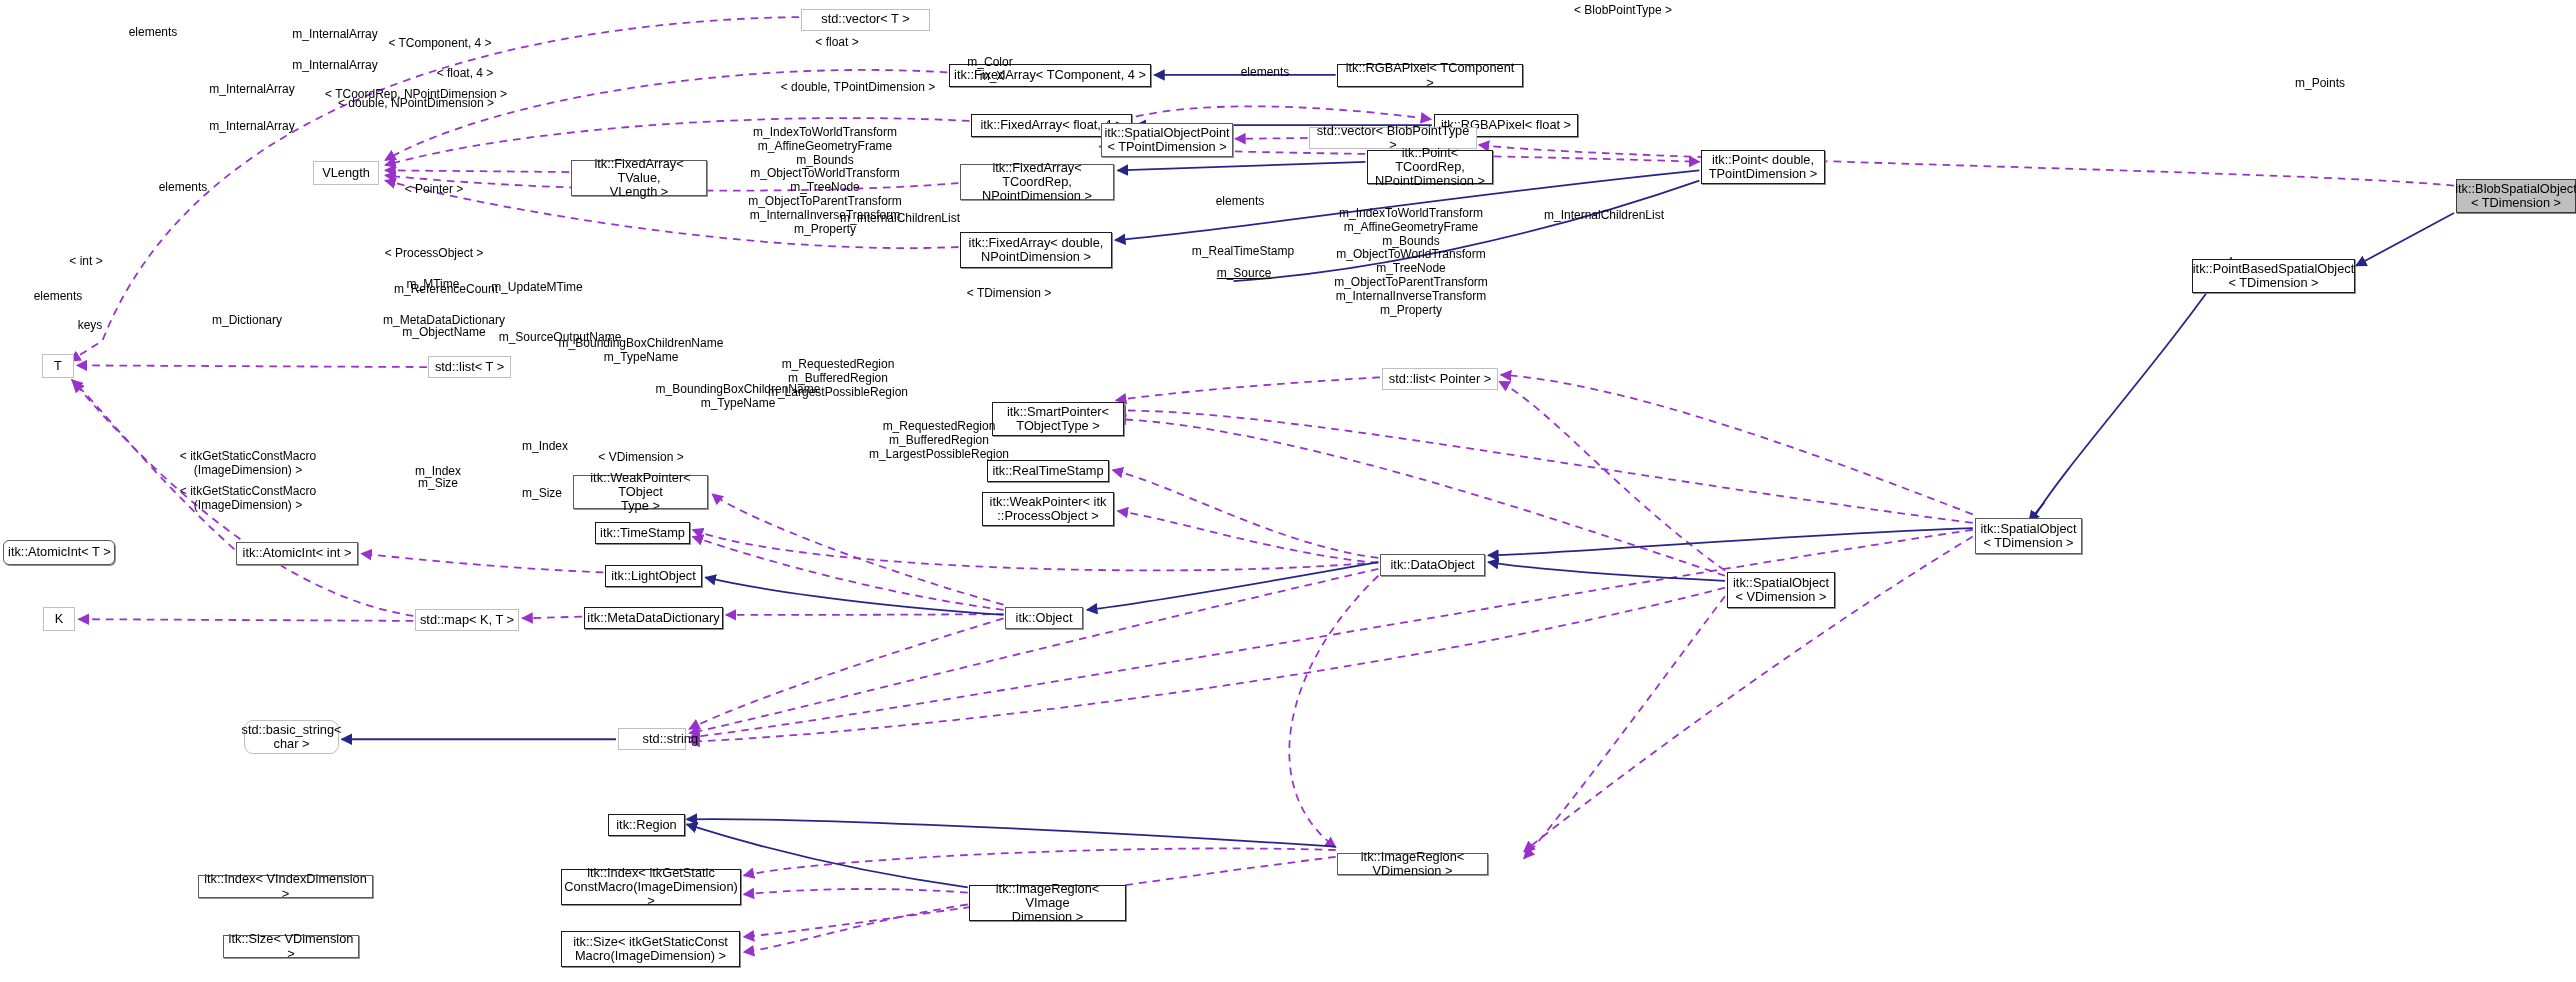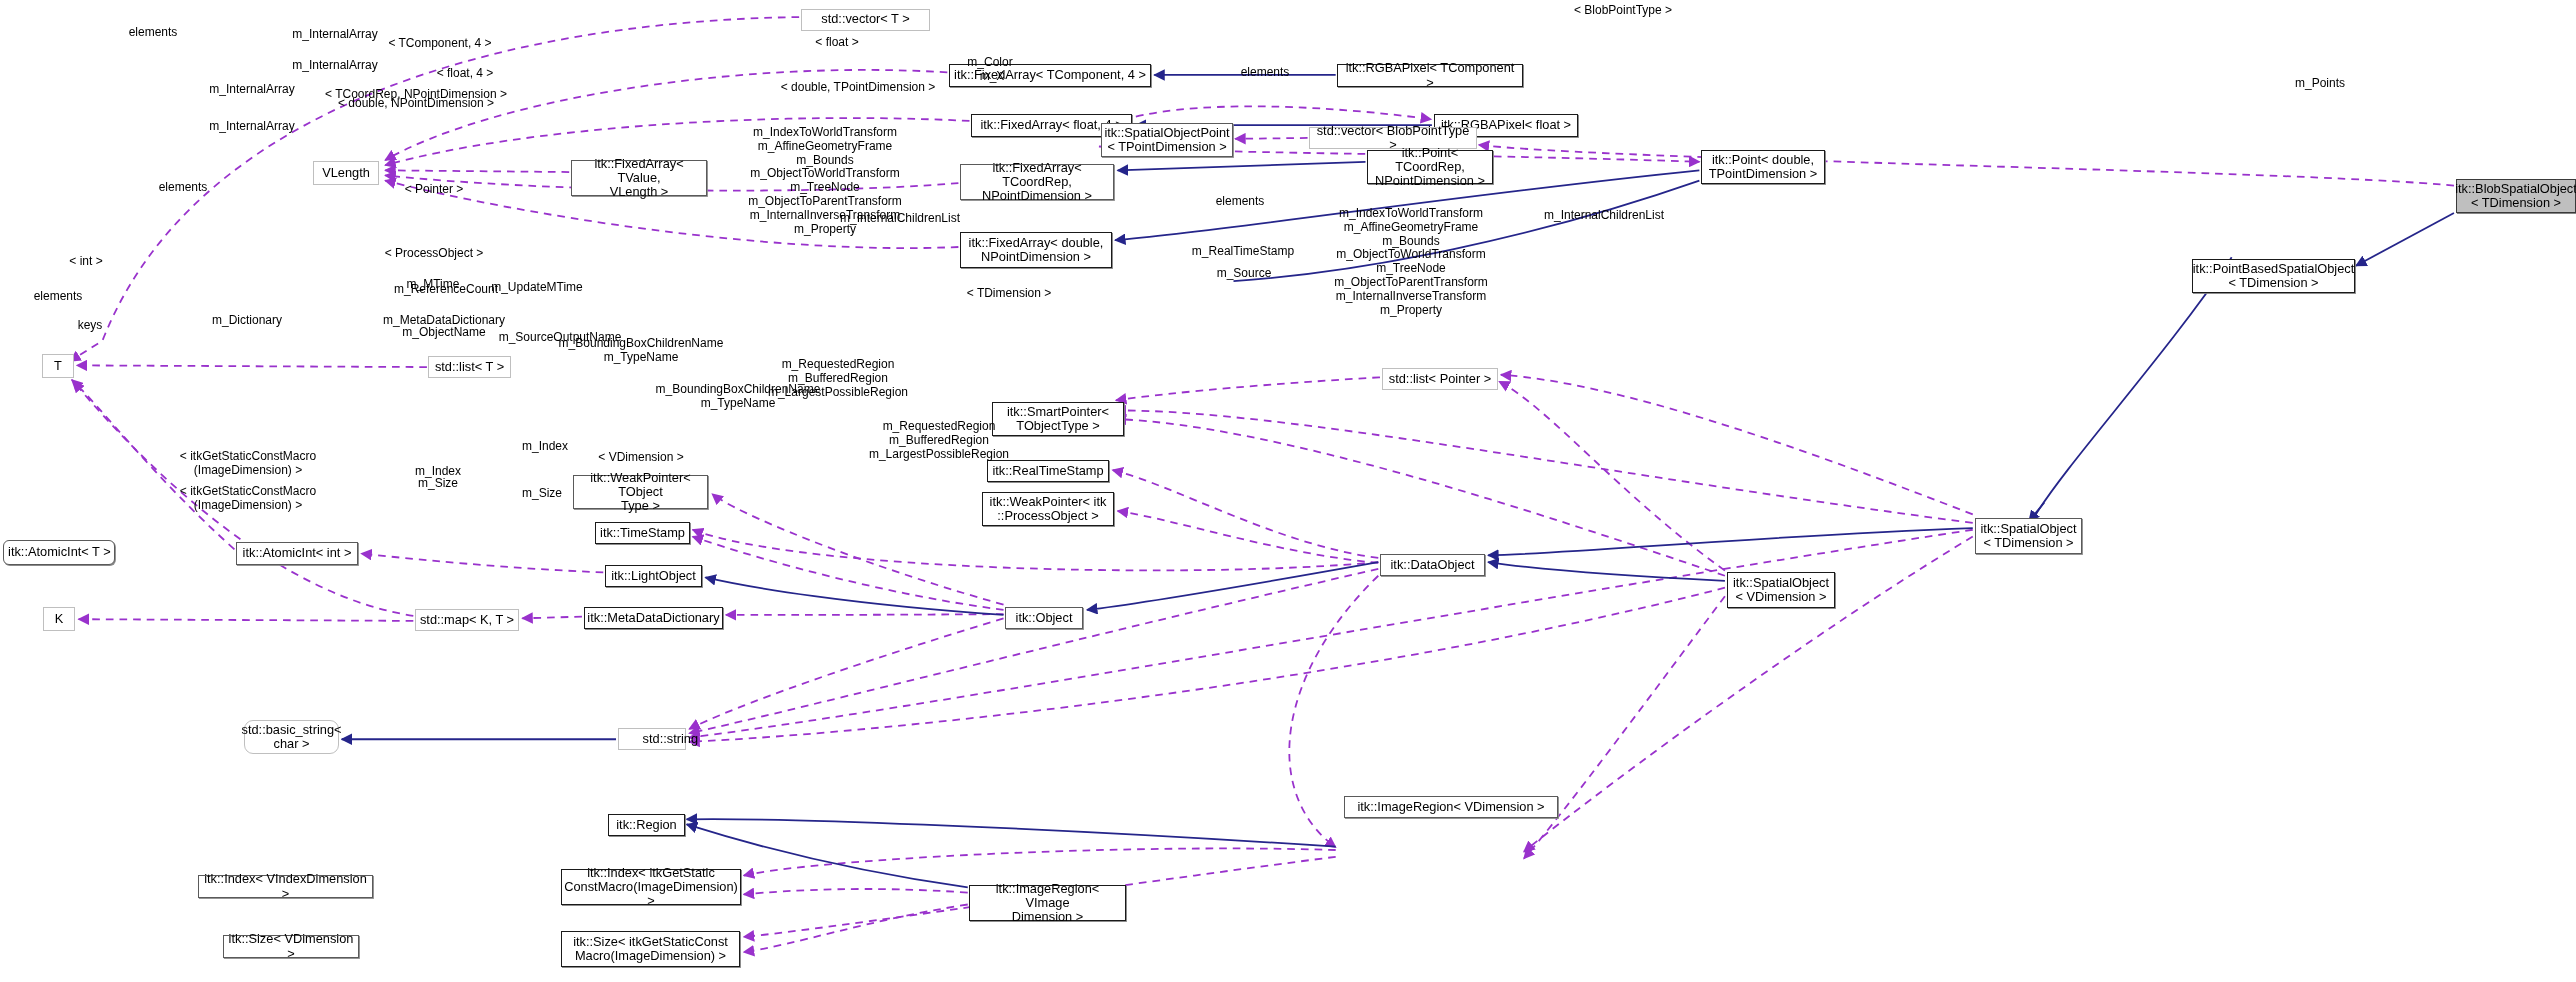--- a/index.html
+++ b/index.html
@@ -275,21 +275,21 @@
       <div class="node cls" style="left: 1727px; top: 572px; width: 108px; height: 36px;">itk::SpatialObject
 &lt; VDimension &gt;</div>
       <div class="node plain" style="left: 43px; top: 607px; width: 32px; height: 24px;">K</div>
       <div class="node cls" style="left: 584px; top: 607px; width: 139px; height: 22px;">itk::MetaDataDictionary</div>
       <div class="node plain" style="left: 415px; top: 609px; width: 104px; height: 22px;">std::map&lt; K, T &gt;</div>
       <div class="node cls thick" style="left: 1005px; top: 607px; width: 78px; height: 22px;">itk::Object</div>
       <div class="node plain" style="left: 244px; top: 720px; width: 95px; height: 34px; border-radius: 9px;">std::basic_string&lt;
 char &gt;</div>
       <div class="node plain" style="left: 618px; top: 728px; width: 68px; height: 22px; padding-left: 40px;">std::string</div>
       <div class="node cls" style="left: 608px; top: 814px; width: 77px; height: 22px;">itk::Region</div>
-      <div class="node cls thick" style="left: 1337px; top: 796px; width: 214px; height: 22px; margin-left: 7px;">itk::ImageRegion&lt; VDimension &gt;</div>
+      <div class="node cls thick" style="left: 1337px; top: 853px; width: 151px; height: 22px;">itk::ImageRegion&lt; VDimension &gt;</div>
       <div class="node cls thick" style="left: 198px; top: 875px; width: 175px; height: 23px;">itk::Index&lt; VIndexDimension &gt;</div>
       <div class="node cls" style="left: 561px; top: 869px; width: 180px; height: 36px;">itk::Index&lt; itkGetStatic
 ConstMacro(ImageDimension) &gt;</div>
       <div class="node cls" style="left: 969px; top: 885px; width: 157px; height: 36px;">itk::ImageRegion&lt; VImage
 Dimension &gt;</div>
       <div class="node cls thick" style="left: 223px; top: 935px; width: 136px; height: 23px;">itk::Size&lt; VDimension &gt;</div>
       <div class="node cls" style="left: 561px; top: 931px; width: 179px; height: 36px;">itk::Size&lt; itkGetStaticConst
 Macro(ImageDimension) &gt;</div>
     </div>
   <div id="labels">
@@ -325,21 +325,21 @@
 m_Bounds
 m_ObjectToWorldTransform
 m_TreeNode
 m_ObjectToParentTransform
 m_InternalInverseTransform
 m_Property</div>
       <div class="elabel" style="left: 900px; top: 212px;">m_InternalChildrenList</div>
       <div class="elabel" style="left: 1604px; top: 209px;">m_InternalChildrenList</div>
       <div class="elabel" style="left: 434px; top: 247px; text-align: right;">&lt; ProcessObject &gt;</div>
       <div class="elabel" style="left: 1243px; top: 245px;">m_RealTimeStamp</div>
-      <div class="elabel" style="left: 1244px; top: 267px;">m_Source</div>
+      <div class="elabel" style="left: 1244px; top: 267px; text-decoration: underline;">m_Source</div>
       <div class="elabel" style="left: 86px; top: 255px;">&lt; int &gt;</div>
       <div class="elabel" style="left: 433px; top: 278px;">m_MTime</div>
       <div class="elabel" style="left: 446px; top: 283px;">m_ReferenceCount</div>
       <div class="elabel" style="left: 58px; top: 290px;">elements</div>
       <div class="elabel" style="left: 537px; top: 281px;">m_UpdateMTime</div>
       <div class="elabel" style="left: 1009px; top: 287px;">&lt; TDimension &gt;</div>
       <div class="elabel" style="left: 247px; top: 314px;">m_Dictionary</div>
       <div class="elabel" style="left: 444px; top: 314px;">m_MetaDataDictionary</div>
       <div class="elabel" style="left: 90px; top: 319px;">keys</div>
       <div class="elabel" style="left: 444px; top: 326px;">m_ObjectName</div>

